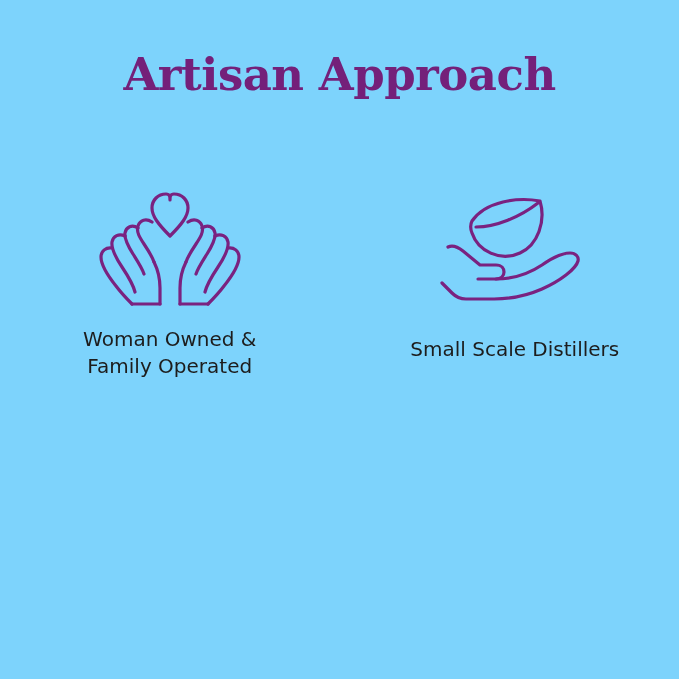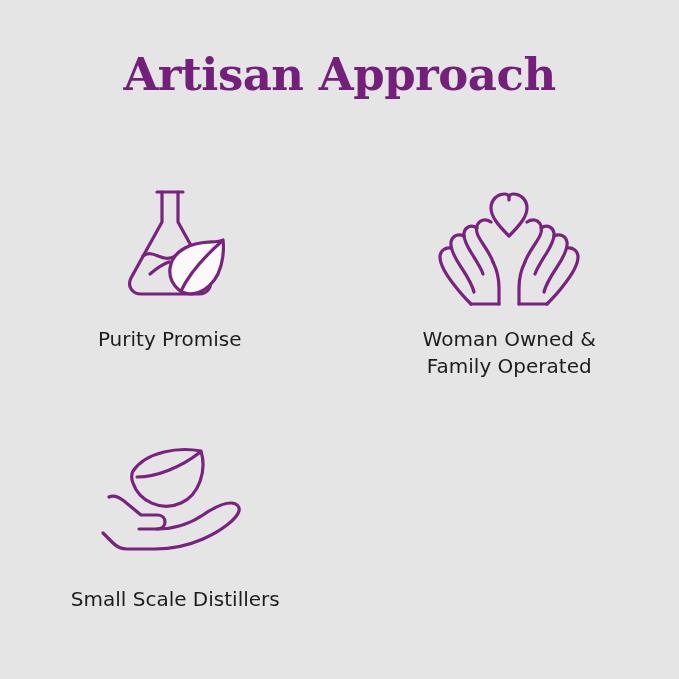--- a/index.html
+++ b/index.html
@@ -10,21 +10,21 @@
     width: 679px;
     height: 679px;
     background: #fbf9f9;
     font-family: "DejaVu Sans", sans-serif;
     overflow: hidden;
   }
   .page {
     position: relative;
     width: 679px;
     height: 679px;
-    background: #e5e5e5;
+    background: #7dd3fc;
     box-sizing: border-box;
   }
   .title {
     position: absolute;
     top: 48px;
     left: 0;
     width: 679px;
     text-align: center;
     font-family: "DejaVu Serif", serif;
     font-weight: bold;
@@ -70,33 +70,20 @@
 </style>
 </head>
 <body>
 
 <div class="page">
 
   <div class="title">Artisan Approach</div>
 
   <div class="grid">
 
-    <div class="cell r1">
-      <div class="icon-wrap">
-        <svg width="130" height="130" viewBox="0 0 130 130" fill="none" stroke="#7a2280" stroke-width="3.2" stroke-linecap="round" stroke-linejoin="round">
-          <path d="M52 14 H78"></path>
-          <path d="M57 14 V44 L26 100 C22 108 27 116 36 116 H94 C103 116 108 108 104 100 L73 44 V14"></path>
-          <path d="M38 78 C48 70 58 86 70 78 C78 73 86 75 92 82"></path>
-          <path d="M45 96 C52 90 58 86 64 84"></path>
-          <path d="M74 112 C60 100 62 80 80 70 C96 61 112 66 118 62 C118 62 122 92 104 108 C94 117 82 118 74 112 Z" fill="#fbf9f9"></path>
-          <path d="M76 113 C84 96 98 80 116 64"></path>
-        </svg>
-      </div>
-      <div class="caption">Purity Promise</div>
-    </div>
 
     <div class="cell r1">
       <div class="icon-wrap">
         <svg width="160" height="130" viewBox="0 0 160 130" fill="none" stroke="#7a2280" stroke-width="3.2" stroke-linecap="round" stroke-linejoin="round">
 
           <path d="M80 58 C68 46 62 38 62 30 C62 22 68 16 76 16 C80 16 80 19 80 22 C80 19 80 16 84 16 C92 16 98 22 98 30 C98 38 92 46 80 58 Z"></path>
 
           <path d="M62 44 C56 40 50 42 48 48 C46 54 50 60 54 66 C58 72 62 78 64 84"></path>
           <path d="M48 50 C42 46 36 49 35 55 C34 61 38 68 43 76 C48 84 52 90 54 96"></path>
           <path d="M35 58 C29 55 23 58 22 64 C21 71 26 80 32 89 C38 98 43 106 45 114"></path>

